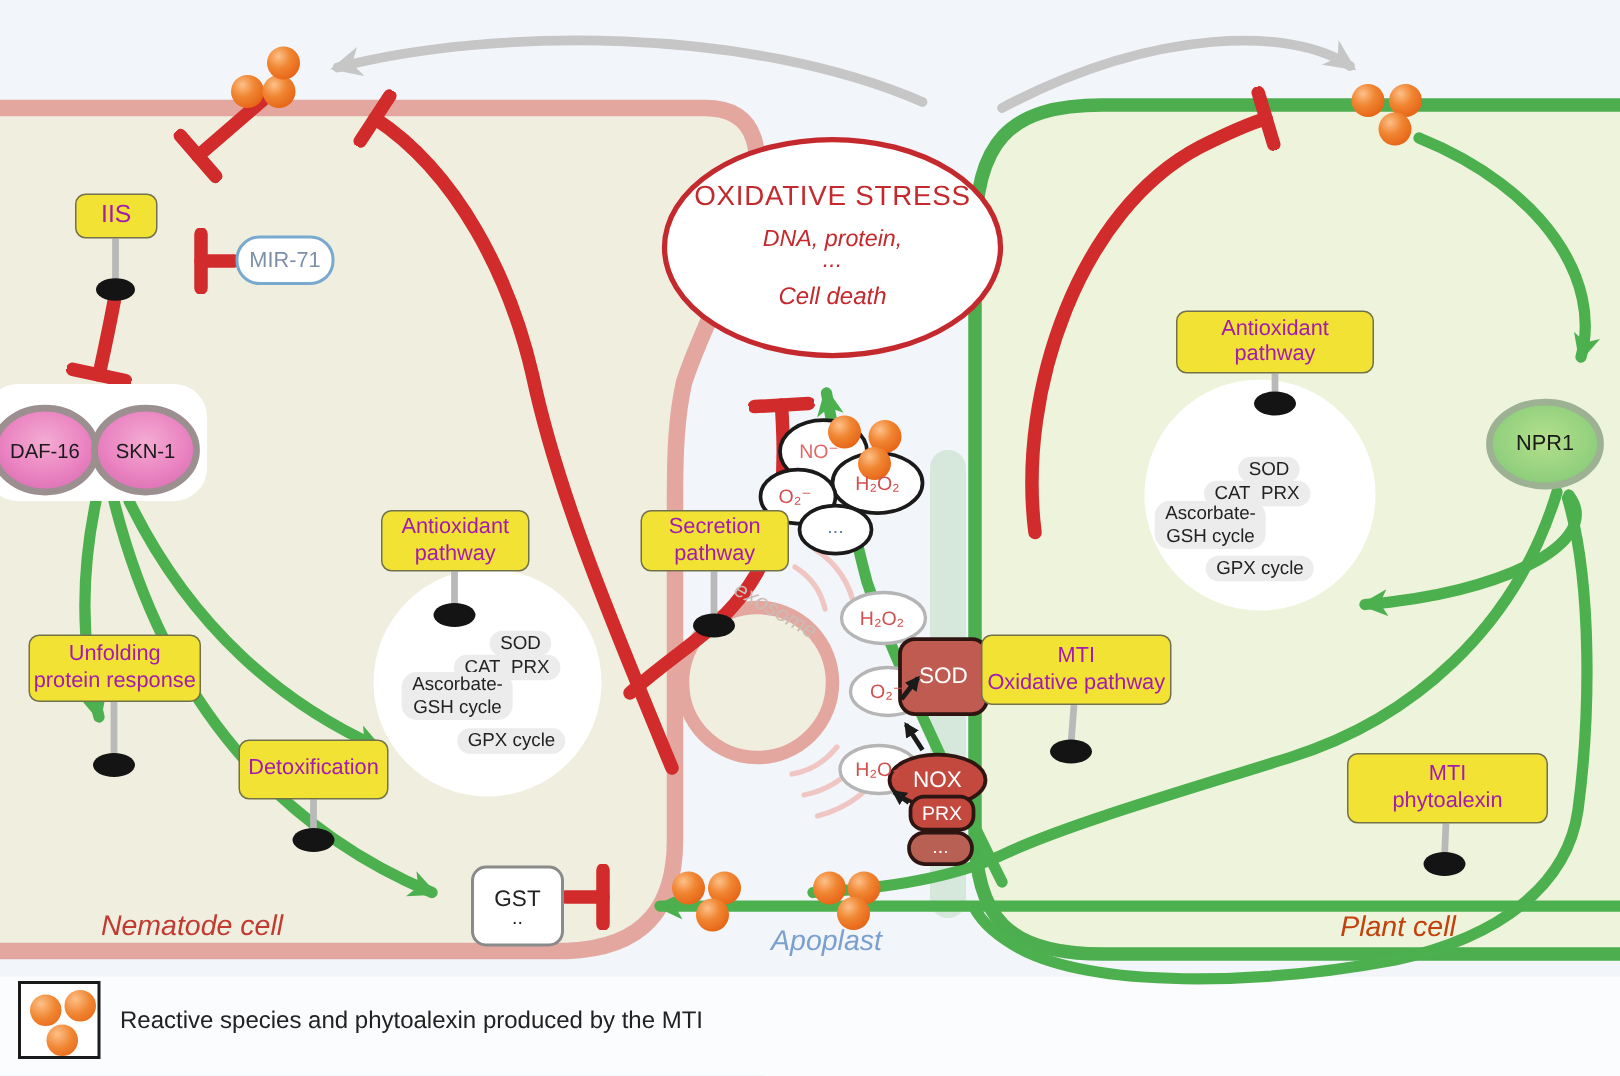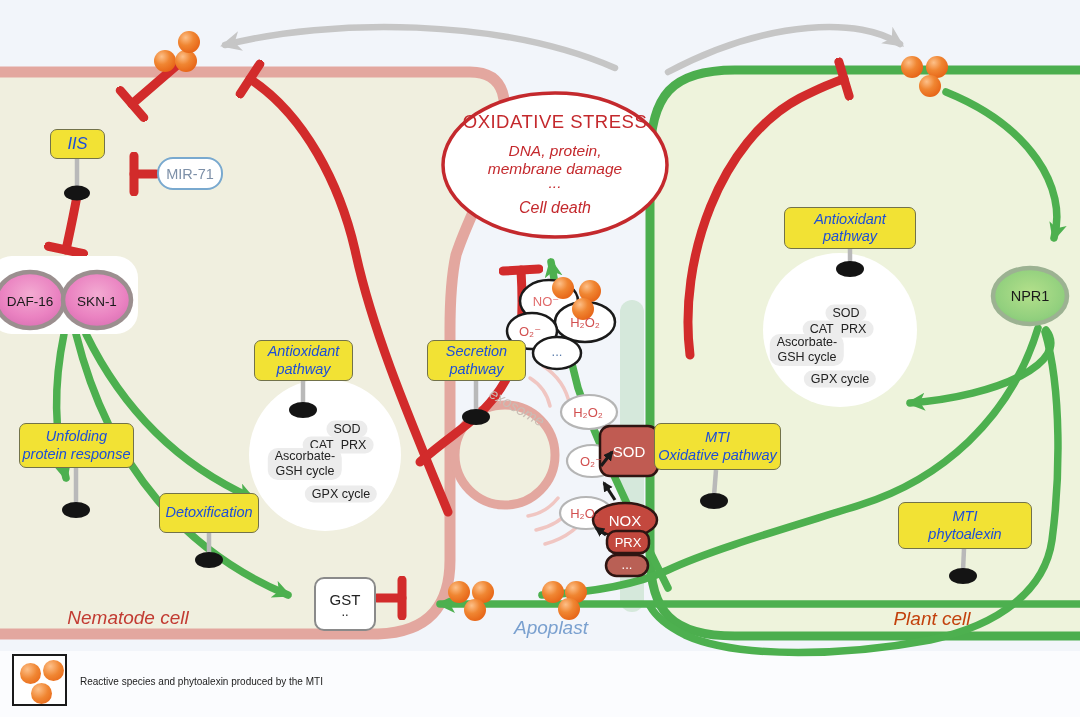--- a/index.html
+++ b/index.html
@@ -2,21 +2,21 @@
 <html><head>
 <meta charset="utf-8">
 <style>
   html,body{margin:0;padding:0;background:#f2f5fa;}
   .canvas{position:relative;width:1080px;height:717px;overflow:hidden;
           font-family:"Liberation Sans","DejaVu Sans",sans-serif;background:#f2f5fa;}
   svg.bg{position:absolute;left:0;top:0;}
   .lab{position:absolute;transform:translate(-50%,-50%);white-space:nowrap;}
   .ybox{position:absolute;background:#f2e234;border:1.5px solid #72724a;border-radius:7px;
         display:flex;flex-direction:column;align-items:center;justify-content:center;
-        font-size:14.5px;line-height:1.18;color:#1d4ed8;text-align:left;box-sizing:border-box;font-style:italic;}
+        font-size:14.5px;line-height:1.18;color:#a21caf;text-align:left;box-sizing:border-box;}
   .wbox{position:absolute;background:#fff;border:2px solid #8a8a8a;border-radius:10px;
         display:flex;flex-direction:column;align-items:center;justify-content:center;
         font-size:15px;line-height:1.0;color:#222;text-align:center;box-sizing:border-box;}
   .mirbox{position:absolute;background:#fff;border:2px solid #79a9cf;border-radius:16px;
         display:flex;align-items:center;justify-content:center;
         font-size:14.5px;color:#7d90a8;box-sizing:border-box;}
   .blob{position:absolute;transform:translate(-50%,-50%);background:#ececec;border-radius:10px;
         padding:1px 7px;font-size:12.5px;color:#222;white-space:nowrap;text-align:center;line-height:1.2;}
   .mol{position:absolute;transform:translate(-50%,-50%);font-size:13px;color:#d25050;white-space:nowrap;}
   .wtxt{position:absolute;transform:translate(-50%,-50%);color:#fff;white-space:nowrap;}
@@ -185,21 +185,20 @@
     <circle cx="553" cy="592" r="11"></circle>
         <circle cx="576" cy="592" r="11"></circle>
         <circle cx="569" cy="609" r="11"></circle>
   </g>
 </svg>
 
 <div class="oval-text" style="left:555px;top:164px;">
   <div class="oval-title">OXIDATIVE STRESS</div>
   <div style="height:9px;"></div>
   <div class="oval-line">DNA, protein,</div>
-  <div class="oval-line">membrane damage</div>
   <div class="oval-line" style="line-height:.6;">...</div>
   <div class="oval-line" style="font-size:16px;margin-top:12px;">Cell death</div>
 </div>
 
 <div class="ybox" style="left:50px;top:129px;width:55px;height:30px;font-size:16.5px;">
       <span>IIS</span>
     </div>
 
 <div class="mirbox" style="left:157px;top:157px;width:66px;height:33px;">
       <span>MIR-71</span>
@@ -288,15 +287,15 @@
 
 <div class="lab cellname" style="left:128px;top:618px;color:#c23b32;">Nematode cell</div>
 <div class="lab cellname" style="left:551px;top:628px;color:#7aa0cf;">Apoplast</div>
 <div class="lab cellname" style="left:932px;top:619px;color:#c2410c;">Plant cell</div>
 
 <div class="legend-box" style="left:12px;top:654px;width:55px;height:52px;">
   <span class="odot" style="left:6px;top:7px;"></span>
   <span class="odot" style="left:29px;top:4px;"></span>
   <span class="odot" style="left:17px;top:27px;"></span>
 </div>
-<div class="lab" style="left:80px;top:681px;transform:translate(0,-50%);font-size:10px;color:#222;">Reactive species and phytoalexin produced by the MTI</div>
+<div class="lab" style="left:80px;top:681px;transform:translate(0,-50%);font-size:16px;color:#222;">Reactive species and phytoalexin produced by the MTI</div>
 
 </div>
 
 </body></html>

